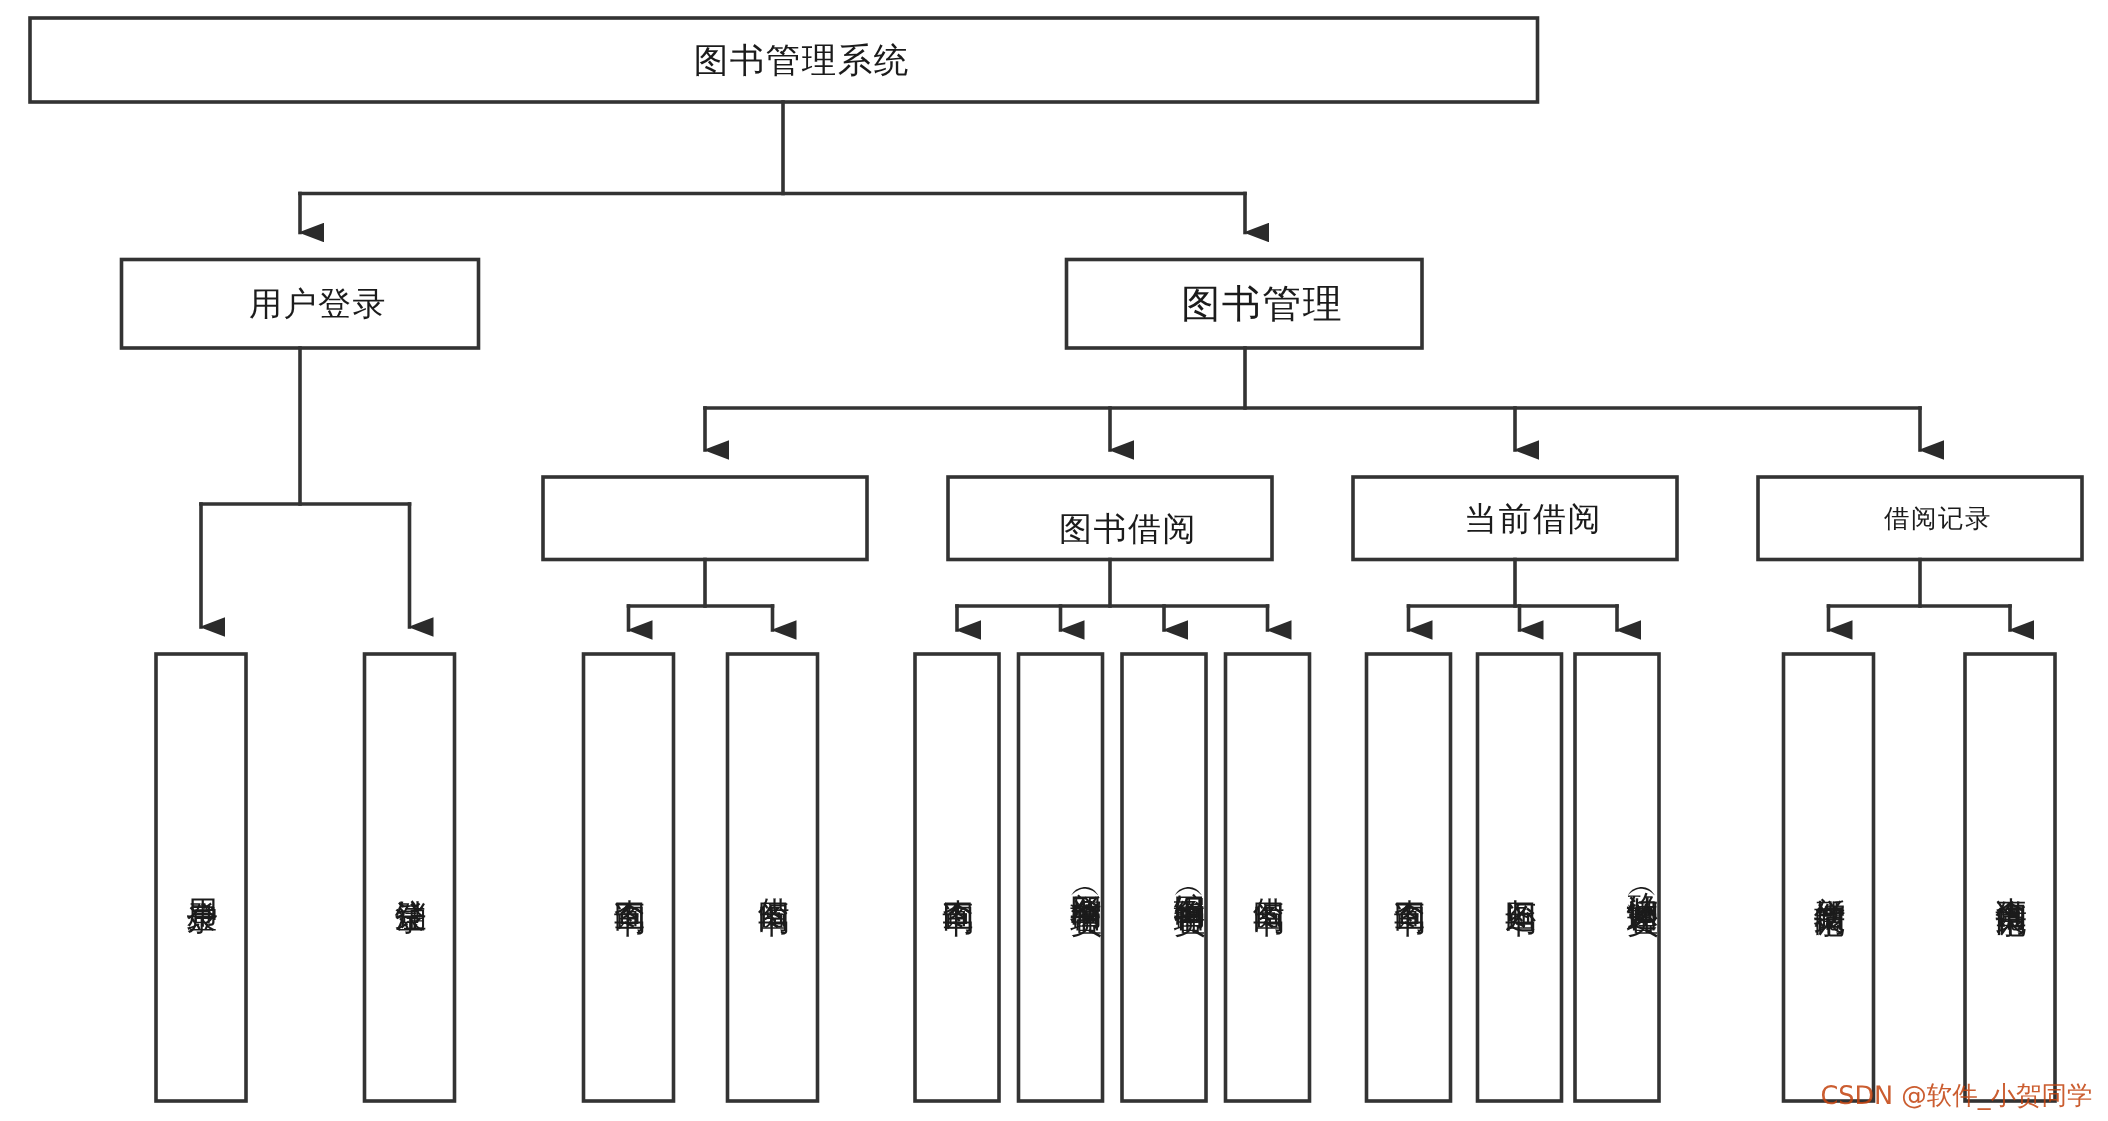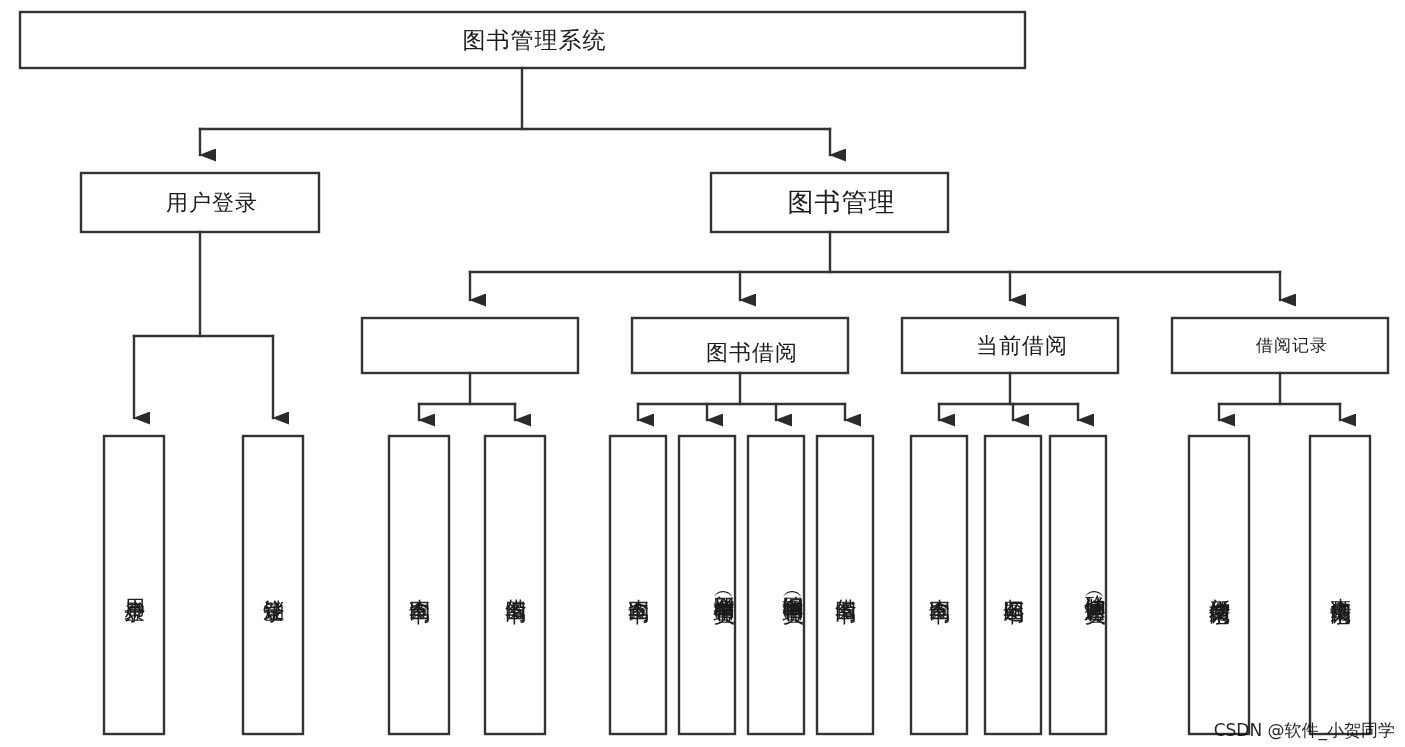--- a/index.html
+++ b/index.html
@@ -68,21 +68,21 @@
     white-space: nowrap;
     pointer-events: none;
     padding-left: 12px;
   }
   #watermark {
     position: absolute;
     right: 10px;
     bottom: 5px;
     font-family: "DejaVu Sans", "Liberation Sans", sans-serif;
     font-size: 17px;
-    color: #000000;
+    color: #c2410c;
     opacity: 0.85;
     white-space: nowrap;
     pointer-events: none;
   }
 </style>
 </head>
 <body>
 
 <div id="diagram-root">
 

